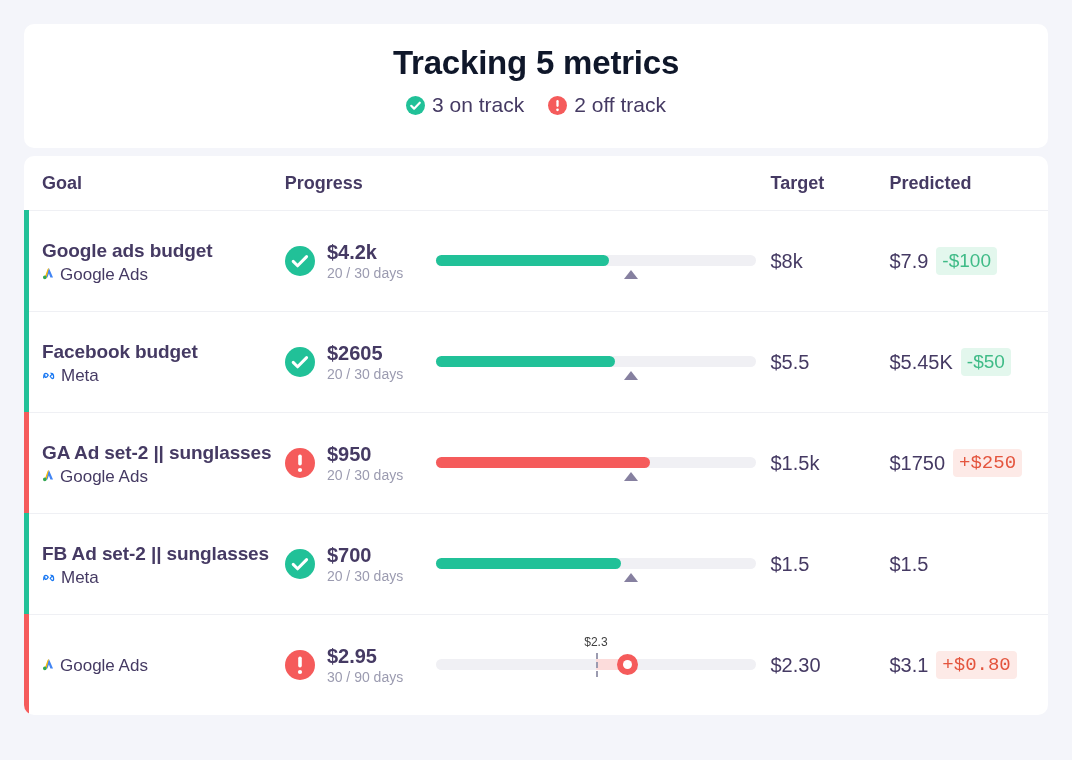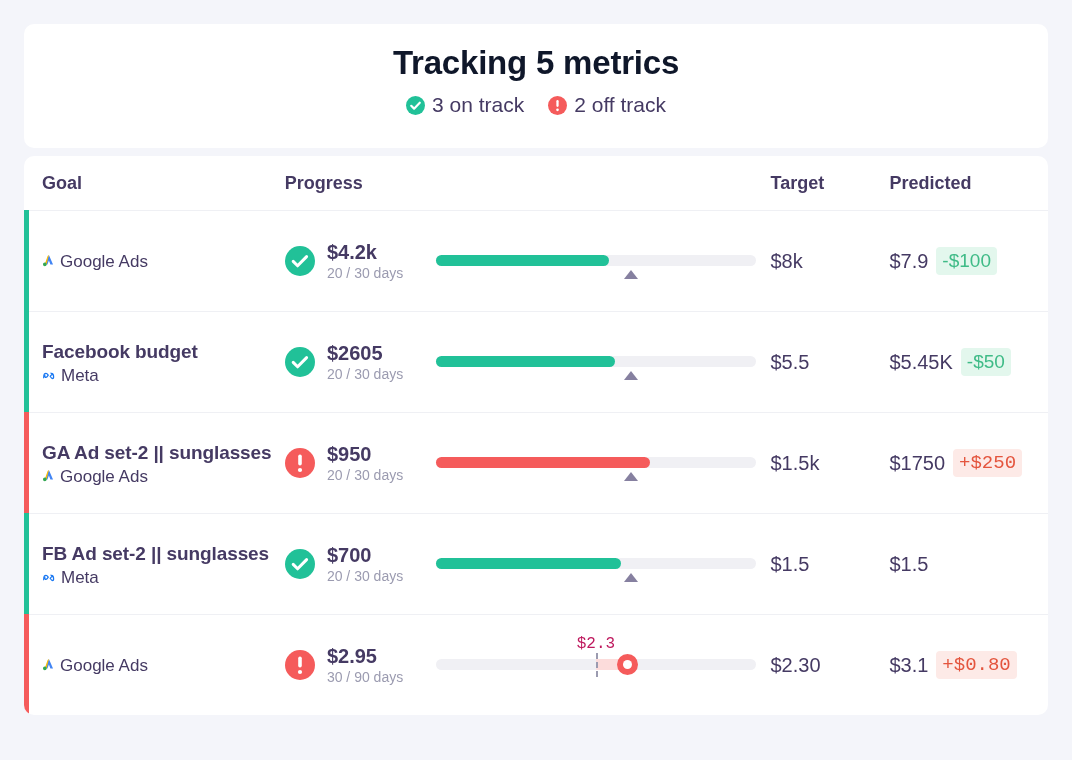--- a/index.html
+++ b/index.html
@@ -178,24 +178,23 @@
     position: absolute;
     top: 8px;
     width: 0;
     border-left: 2px dashed #9b9bb0;
     height: 24px;
   }
   .dash-label {
     position: absolute;
     top: -10px;
     transform: translateX(-50%);
-    font-size: 16px;
-    color: #be185d;
+    font-size: 12px;
+    color: #404040;
     white-space: nowrap;
-    font-family: Liberation Mono, monospace;
   }
   .pink-fill {
     position: absolute;
     top: 14px;
     height: 11px;
     background: #fcdcdb;
   }
   .dot-marker {
     position: absolute;
     top: 9px;
@@ -271,20 +270,21 @@
     <div class="thead">
       <div class="th col-goal">Goal</div>
       <div class="th col-prog">Progress</div>
       <div class="th col-target">Target</div>
       <div class="th col-pred">Predicted</div>
     </div>
     <div id="rows-host">
         <div class="row">
           <div class="row-accent" style="background:#21c198"></div>
           <div class="goal-cell">
+            <div class="goal-name">Google ads budget</div>
             <div class="goal-source">
               <span><svg viewBox="0 0 16 16" width="14" height="14">
                   <path d="M7.9 2.2L12.6 13h-3L7.9 8.6 6.2 13h-3z" fill="#4285f4"></path>
                   <path d="M7.9 2.2L5.2 13H3.1L6.4 3.4z" fill="#fbbc04"></path>
                   <path d="M3.2 10.8a2.1 2.1 0 1 0 2.1 2.1 2.1 2.1 0 0 0-2.1-2.1z" fill="#34a853"></path>
                 </svg></span>
               <span>Google Ads</span>
             </div>
           </div>
           <div class="prog-cell">

